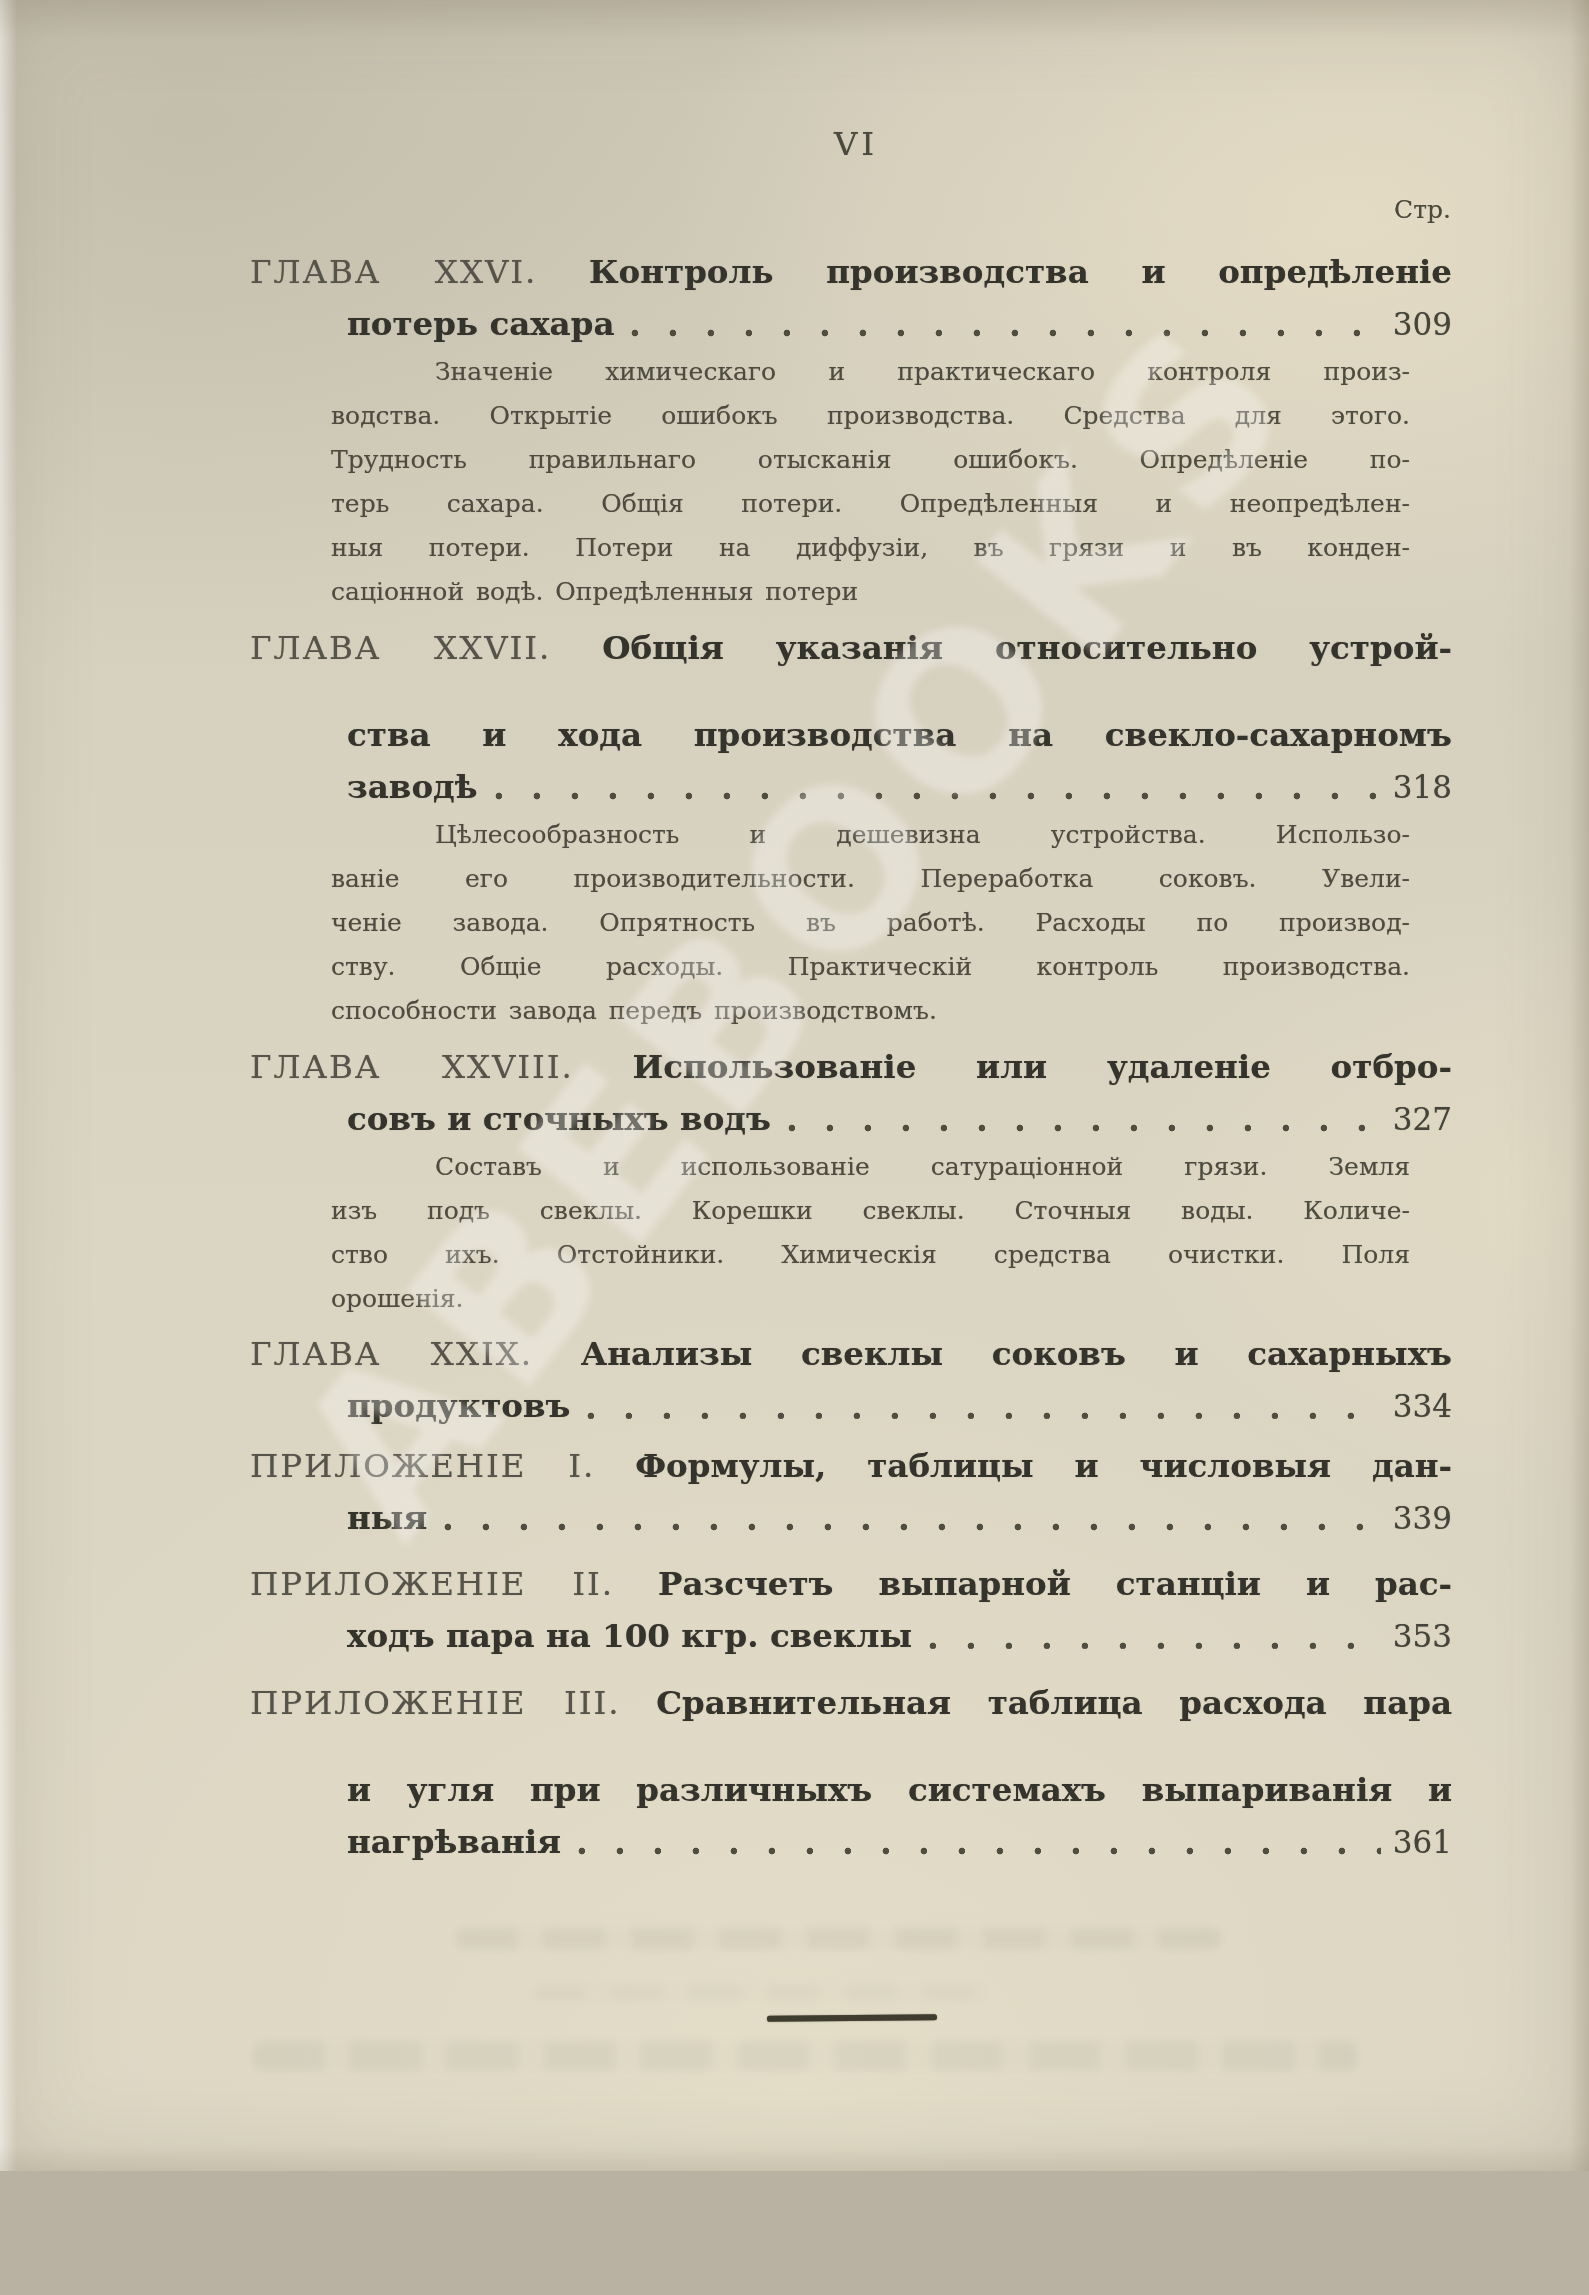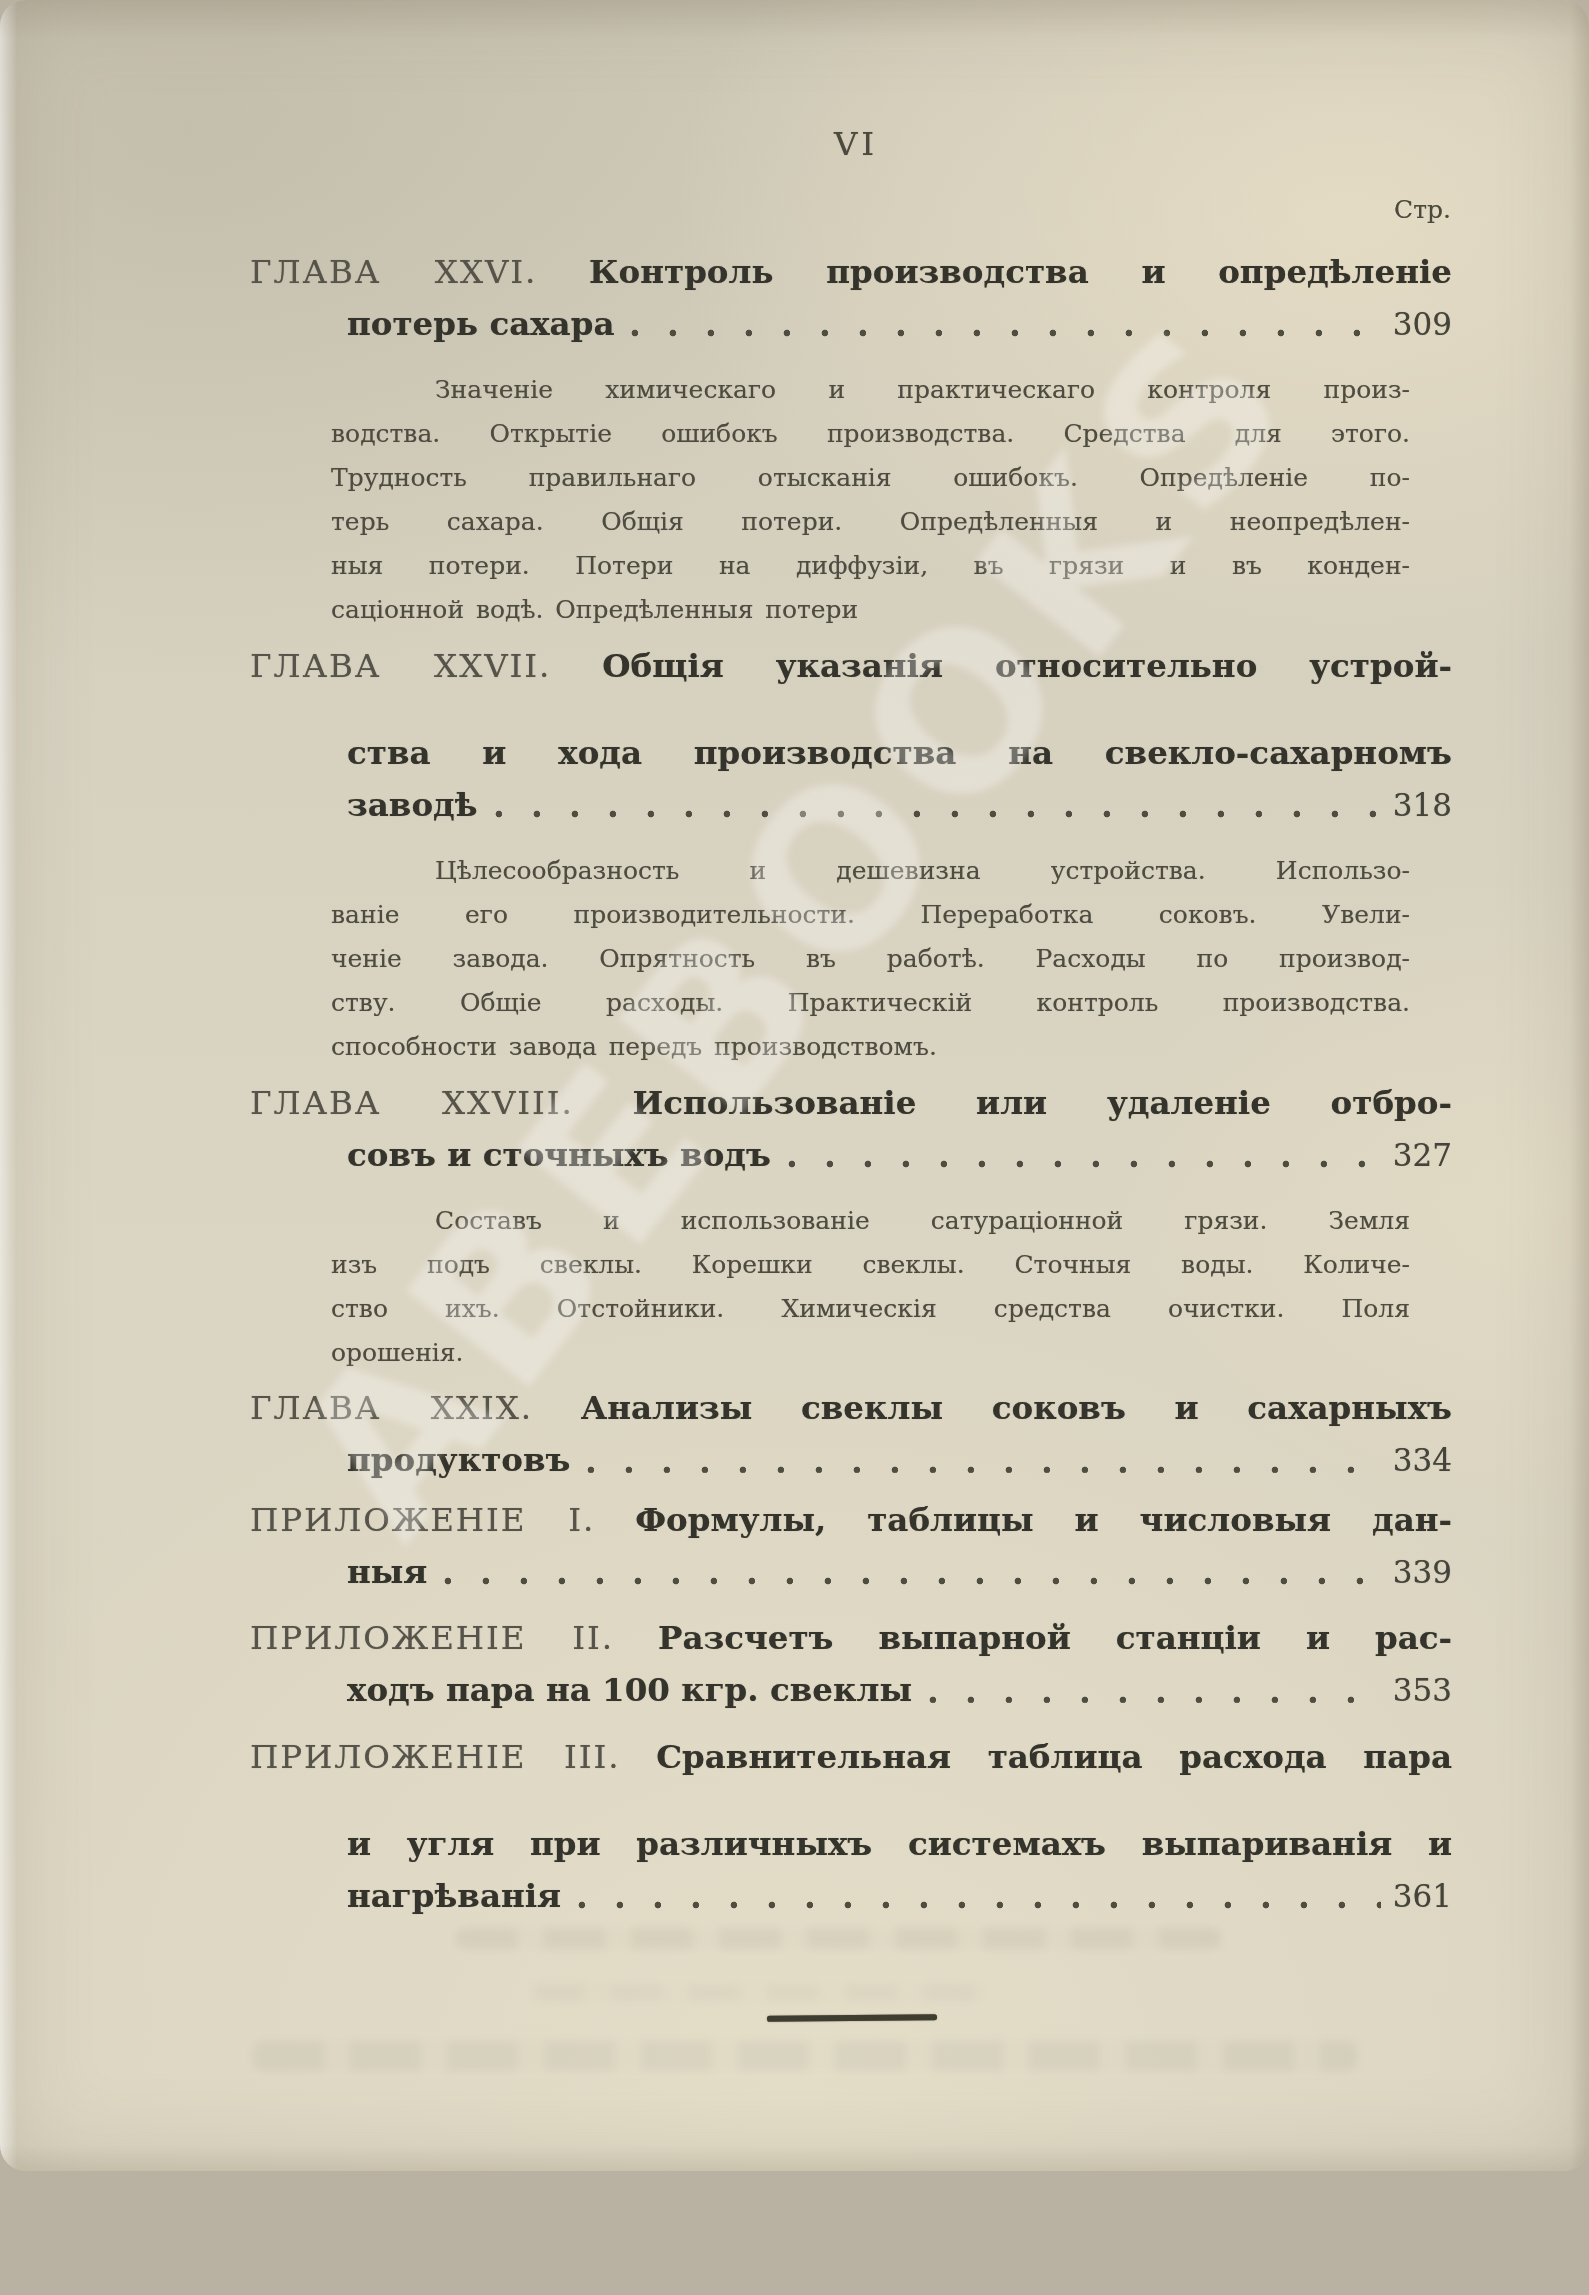--- a/index.html
+++ b/index.html
@@ -8,21 +8,20 @@
     width:1589px;height:2171px;
     overflow:hidden;
     font-family:"DejaVu Serif","Liberation Serif",serif;
     background:
       radial-gradient(975px 650px at 85% 10%, rgba(240,230,202,0.60), rgba(240,230,202,0) 70%),
       radial-gradient(1105px 845px at 12% 6%, rgba(148,140,120,0.20), rgba(148,140,120,0) 65%),
       radial-gradient(1365px 1105px at 50% 96%, rgba(236,229,206,0.55), rgba(236,229,206,0) 72%),
       radial-gradient(585px 455px at 96% 55%, rgba(232,224,198,0.45), rgba(232,224,198,0) 70%),
       linear-gradient(180deg,#cfc9b8 0%,#d6d0bf 28%,#dbd5c3 58%,#dad4c1 100%);
     box-shadow:inset 0 0 91px rgba(110,100,80,0.22);
-    border-radius:26px;
   }
   .edge-left{position:absolute;left:0;top:0;width:17px;height:100%;
     background:linear-gradient(90deg,rgba(255,255,255,0.55),rgba(255,255,255,0));}
   .edge-top{position:absolute;left:0;top:0;width:100%;height:39px;
     background:linear-gradient(180deg,rgba(130,120,98,0.18),rgba(130,120,98,0));}
   .edge-right{position:absolute;right:0;top:0;width:19.5px;height:100%;
     background:linear-gradient(270deg,rgba(120,108,86,0.20),rgba(120,108,86,0));}
   .edge-bottom{position:absolute;left:0;bottom:0;width:100%;height:26px;
     background:linear-gradient(0deg,rgba(130,120,98,0.14),rgba(130,120,98,0));}
 
@@ -45,21 +44,21 @@
   .h-tail{padding-left:97px;height:52px;display:flex;align-items:flex-end;
     font-size:32.5px;line-height:52px;}
   .h-tail .tail-text{font-weight:700;color:#35342c;white-space:nowrap;
     text-shadow:0 0 0.9px rgba(62,60,48,0.45);margin-top:24px;}
   .leader{flex:1 1 auto;height:7.8px;margin:0 11.7px 13px 17px;
     background-image:radial-gradient(circle at 3.9px 3.9px, rgba(72,70,57,0.95) 2.9px, rgba(72,70,57,0) 3.6px);
     background-size:38px 7.8px;background-repeat:repeat-x;}
   .pageno{font-size:31px;color:#45443a;font-weight:400;white-space:nowrap;
     text-shadow:0 0 0.8px rgba(62,60,48,0.5);}
 
-  .summary{padding-left:81px;padding-right:42px;margin-top:18px;
+  .summary{padding-left:81px;padding-right:42px;
     font-size:25px;color:#4e4c41;word-spacing:3.9px;
     text-shadow:0 0 0.7px rgba(70,68,56,0.42);}
   .s-line{line-height:44px;height:44px;white-space:nowrap;
     text-align:justify;text-align-last:justify;}
   .s-line.first{padding-left:104px;}
   .s-line.last{text-align-last:left;}
 
   .gap-sm{height:7.8px;}
   .gap-md{height:14.3px;}
 

